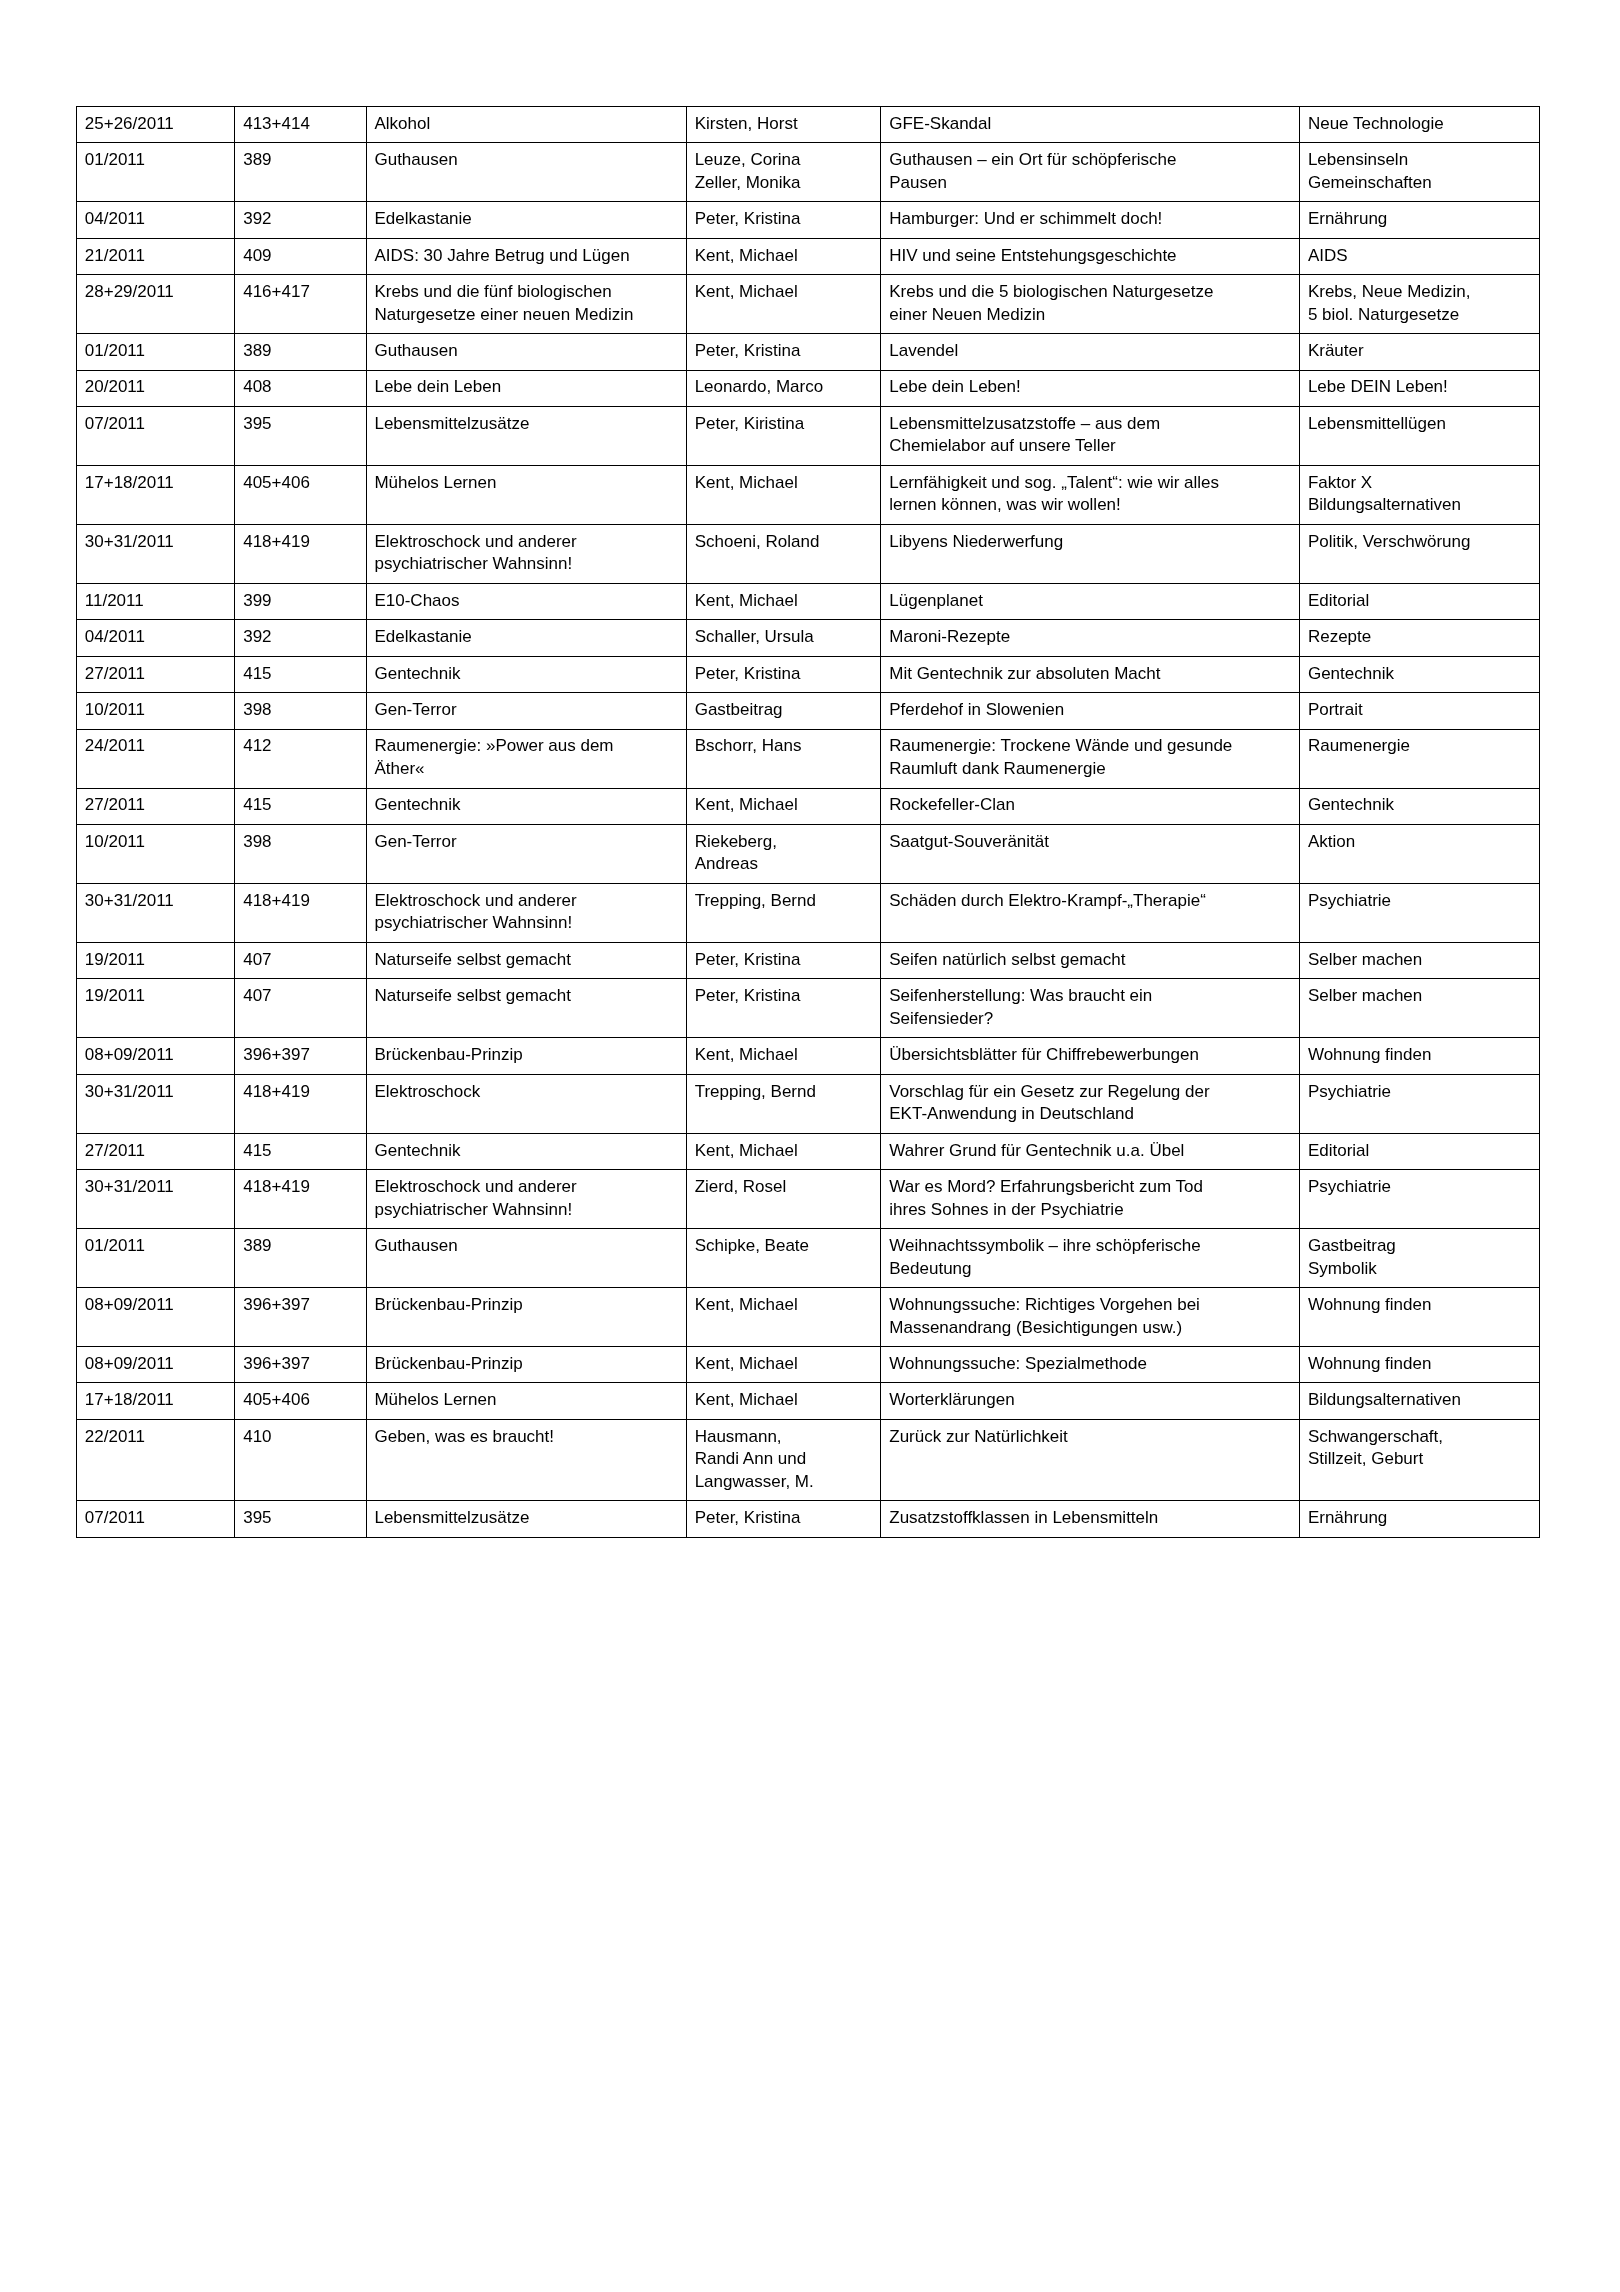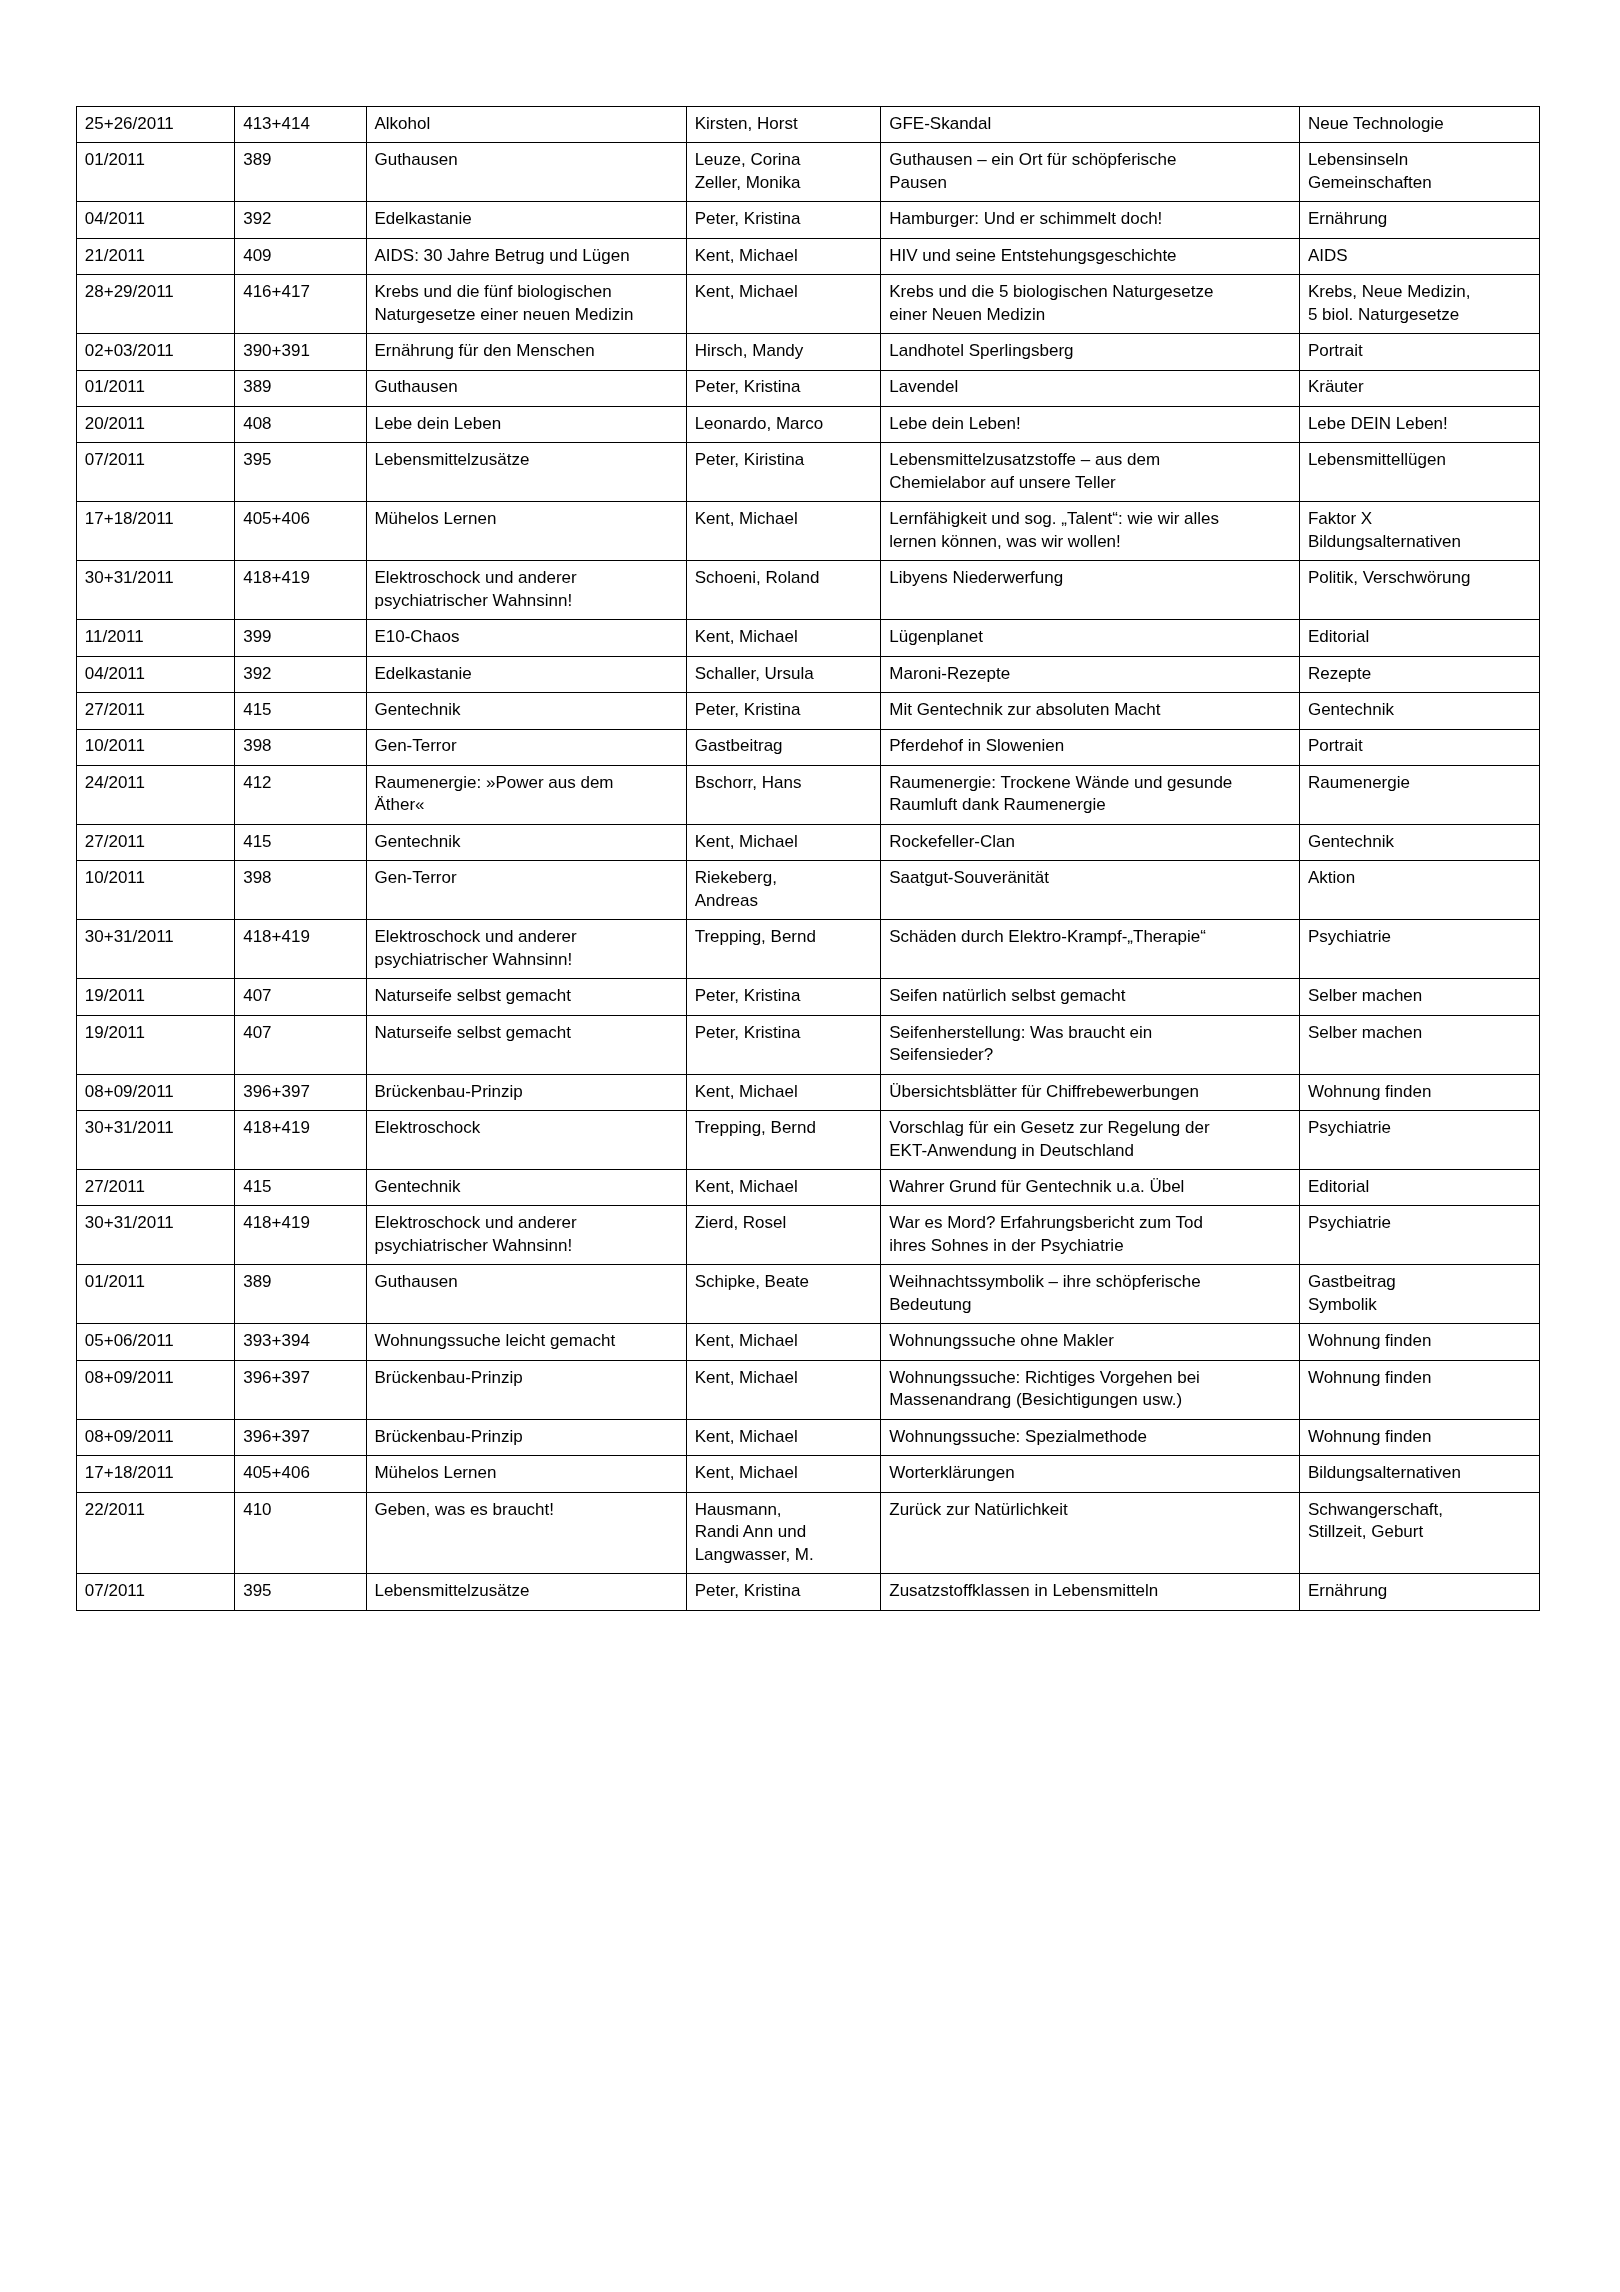--- a/index.html
+++ b/index.html
@@ -139,36 +139,20 @@
           <td>
             <span class="line">Krebs und die 5 biologischen Naturgesetze</span>
             <span class="line">einer Neuen Medizin</span>
           </td>
           <td>
             <span class="line">Krebs, Neue Medizin,</span>
             <span class="line">5 biol. Naturgesetze</span>
           </td>
         </tr>
         <tr>
-          <td>02+03/2011</td>
-          <td>390+391</td>
-          <td>
-            <span class="line">Ernährung für den Menschen</span>
-          </td>
-          <td>
-            <span class="line">Hirsch, Mandy</span>
-          </td>
-          <td>
-            <span class="line">Landhotel Sperlingsberg</span>
-          </td>
-          <td>
-            <span class="line">Portrait</span>
-          </td>
-        </tr>
-        <tr>
           <td>01/2011</td>
           <td>389</td>
           <td>
             <span class="line">Guthausen</span>
           </td>
           <td>
             <span class="line">Peter, Kristina</span>
           </td>
           <td>
             <span class="line">Lavendel</span>
@@ -486,36 +470,20 @@
           <td>
             <span class="line">Schipke, Beate</span>
           </td>
           <td>
             <span class="line">Weihnachtssymbolik – ihre schöpferische</span>
             <span class="line">Bedeutung</span>
           </td>
           <td>
             <span class="line">Gastbeitrag</span>
             <span class="line">Symbolik</span>
-          </td>
-        </tr>
-        <tr>
-          <td>05+06/2011</td>
-          <td>393+394</td>
-          <td>
-            <span class="line">Wohnungssuche leicht gemacht</span>
-          </td>
-          <td>
-            <span class="line">Kent, Michael</span>
-          </td>
-          <td>
-            <span class="line">Wohnungssuche ohne Makler</span>
-          </td>
-          <td>
-            <span class="line">Wohnung finden</span>
           </td>
         </tr>
         <tr>
           <td>08+09/2011</td>
           <td>396+397</td>
           <td>
             <span class="line">Brückenbau-Prinzip</span>
           </td>
           <td>
             <span class="line">Kent, Michael</span>

